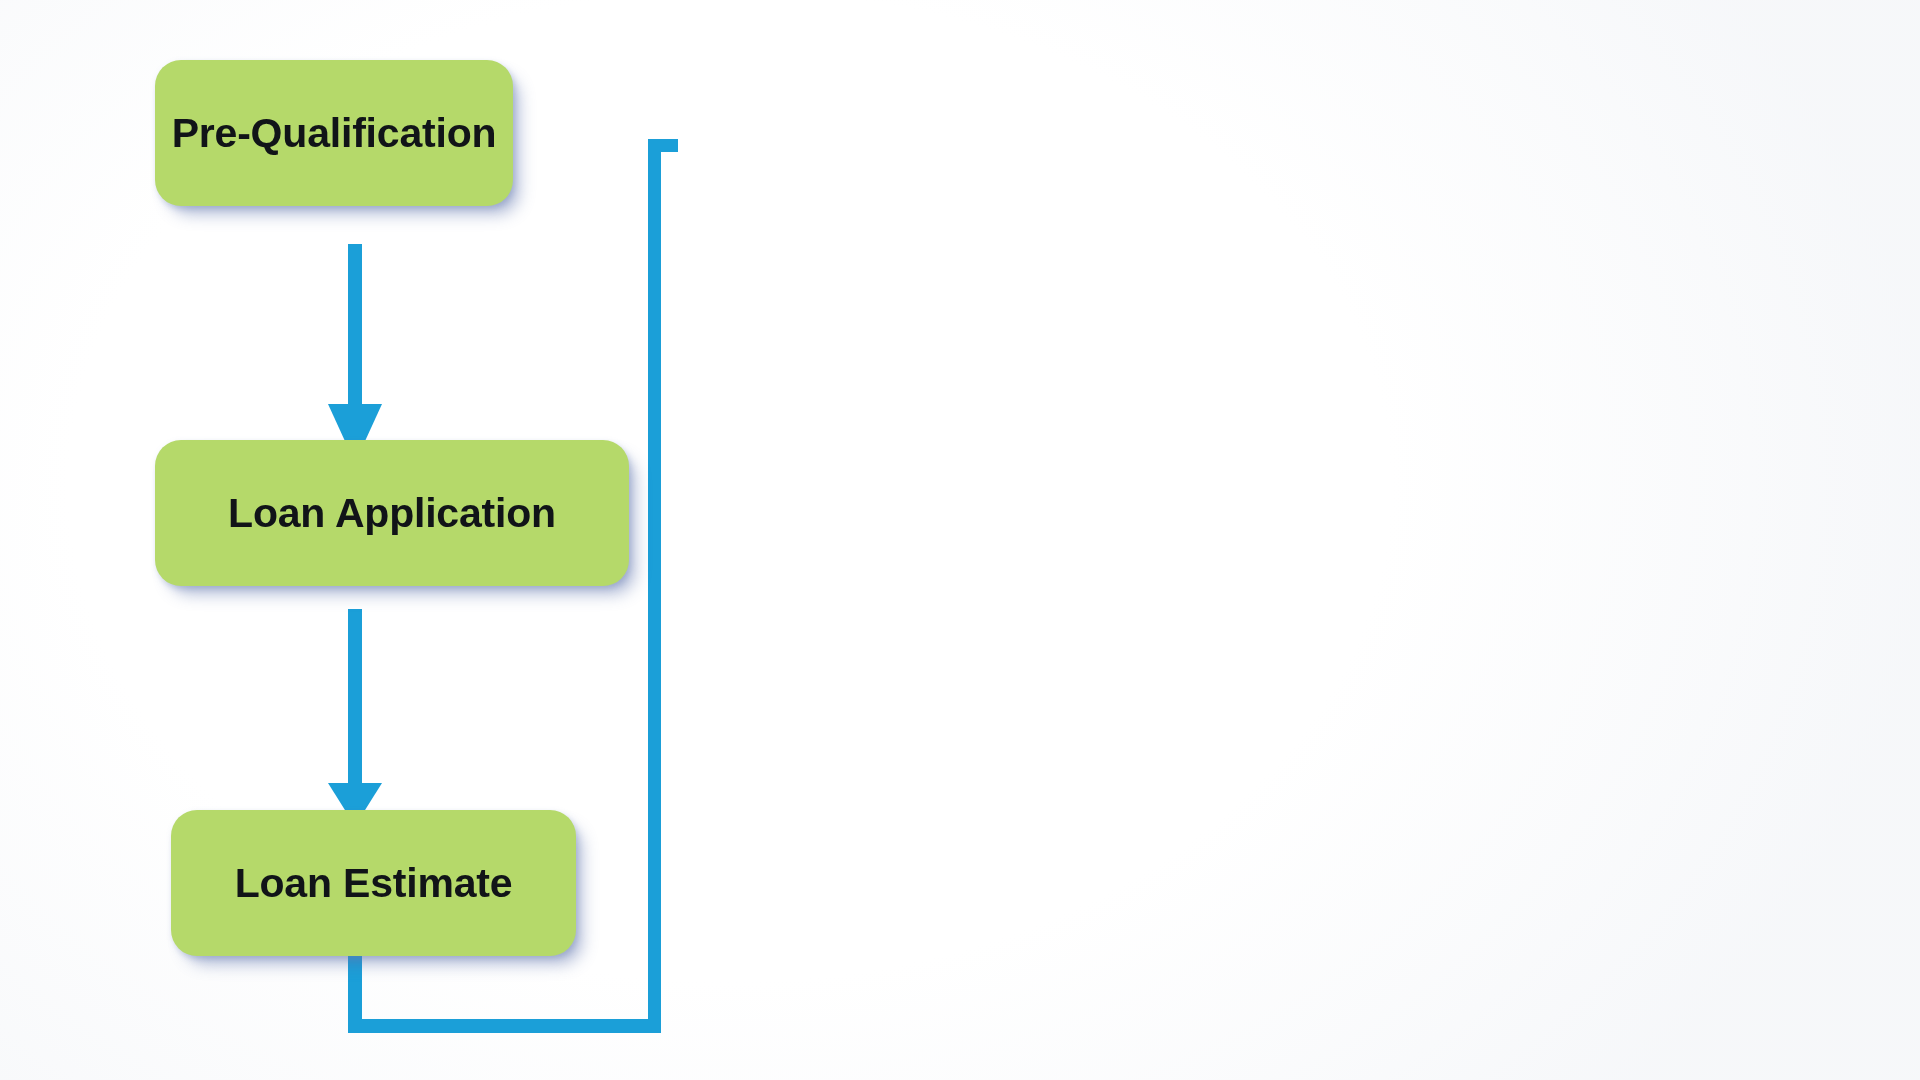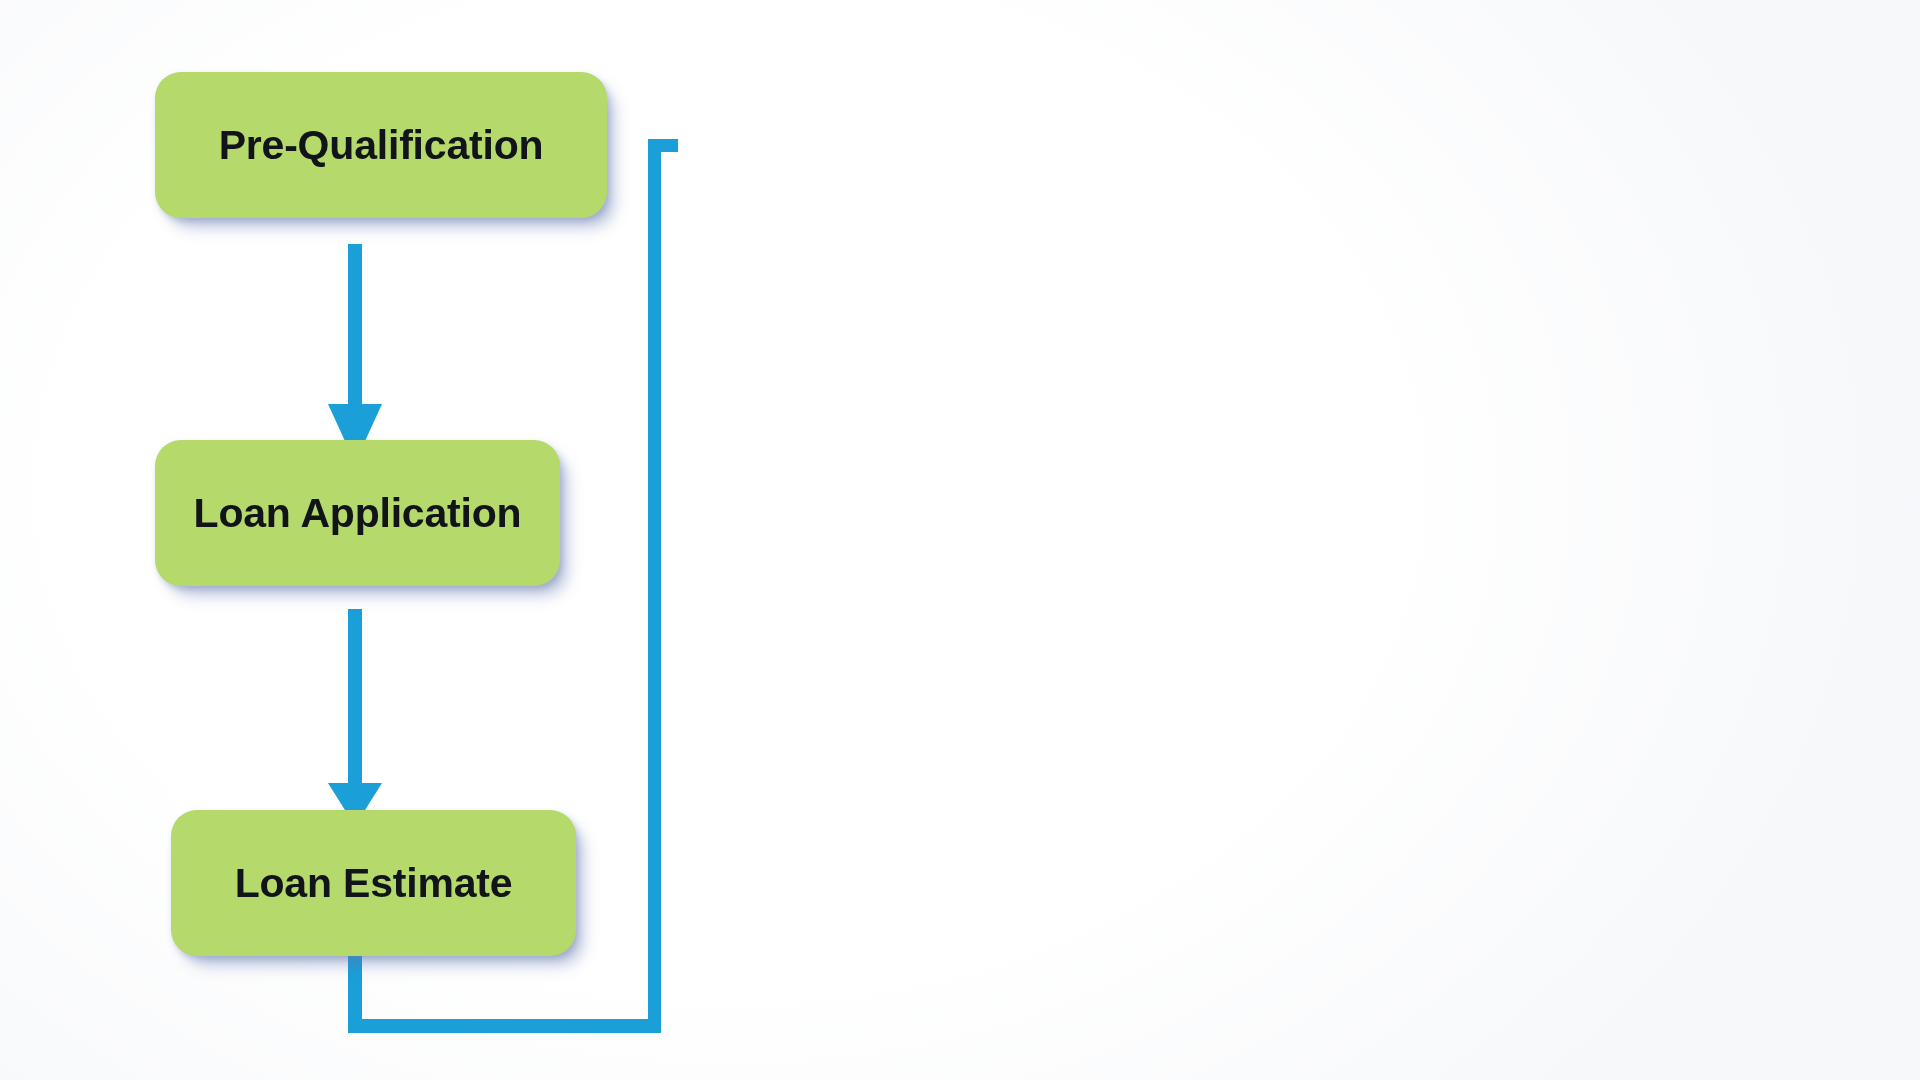--- a/index.html
+++ b/index.html
@@ -43,22 +43,22 @@
                 2px 3px 6px rgba(120,140,190,0.35);
   }
   .node-label {
     font-size: 41px;
     font-weight: bold;
     color: #111418;
     letter-spacing: -0.2px;
     white-space: nowrap;
     line-height: 1;
   }
-  #node-pre-qualification { left: 155px; top: 72px;  width: 452px; height: 146px; text-align: right; }
-  #node-loan-application  { left: 155px; top: 440px; width: 405px; height: 146px; }
+  #node-pre-qualification { left: 155px; top: 60px;  width: 358px; height: 146px; text-align: right; }
+  #node-loan-application  { left: 155px; top: 440px; width: 474px; height: 146px; }
   #node-loan-estimate     { left: 155px; top: 810px; width: 405px; height: 146px; margin-left: 16px; }
 </style>
 </head>
 <body>
 
 <div id="canvas">
 
   <div class="page-wash"></div>
 
   <svg class="svg-layer" viewBox="0 0 1920 1080" aria-hidden="true">

